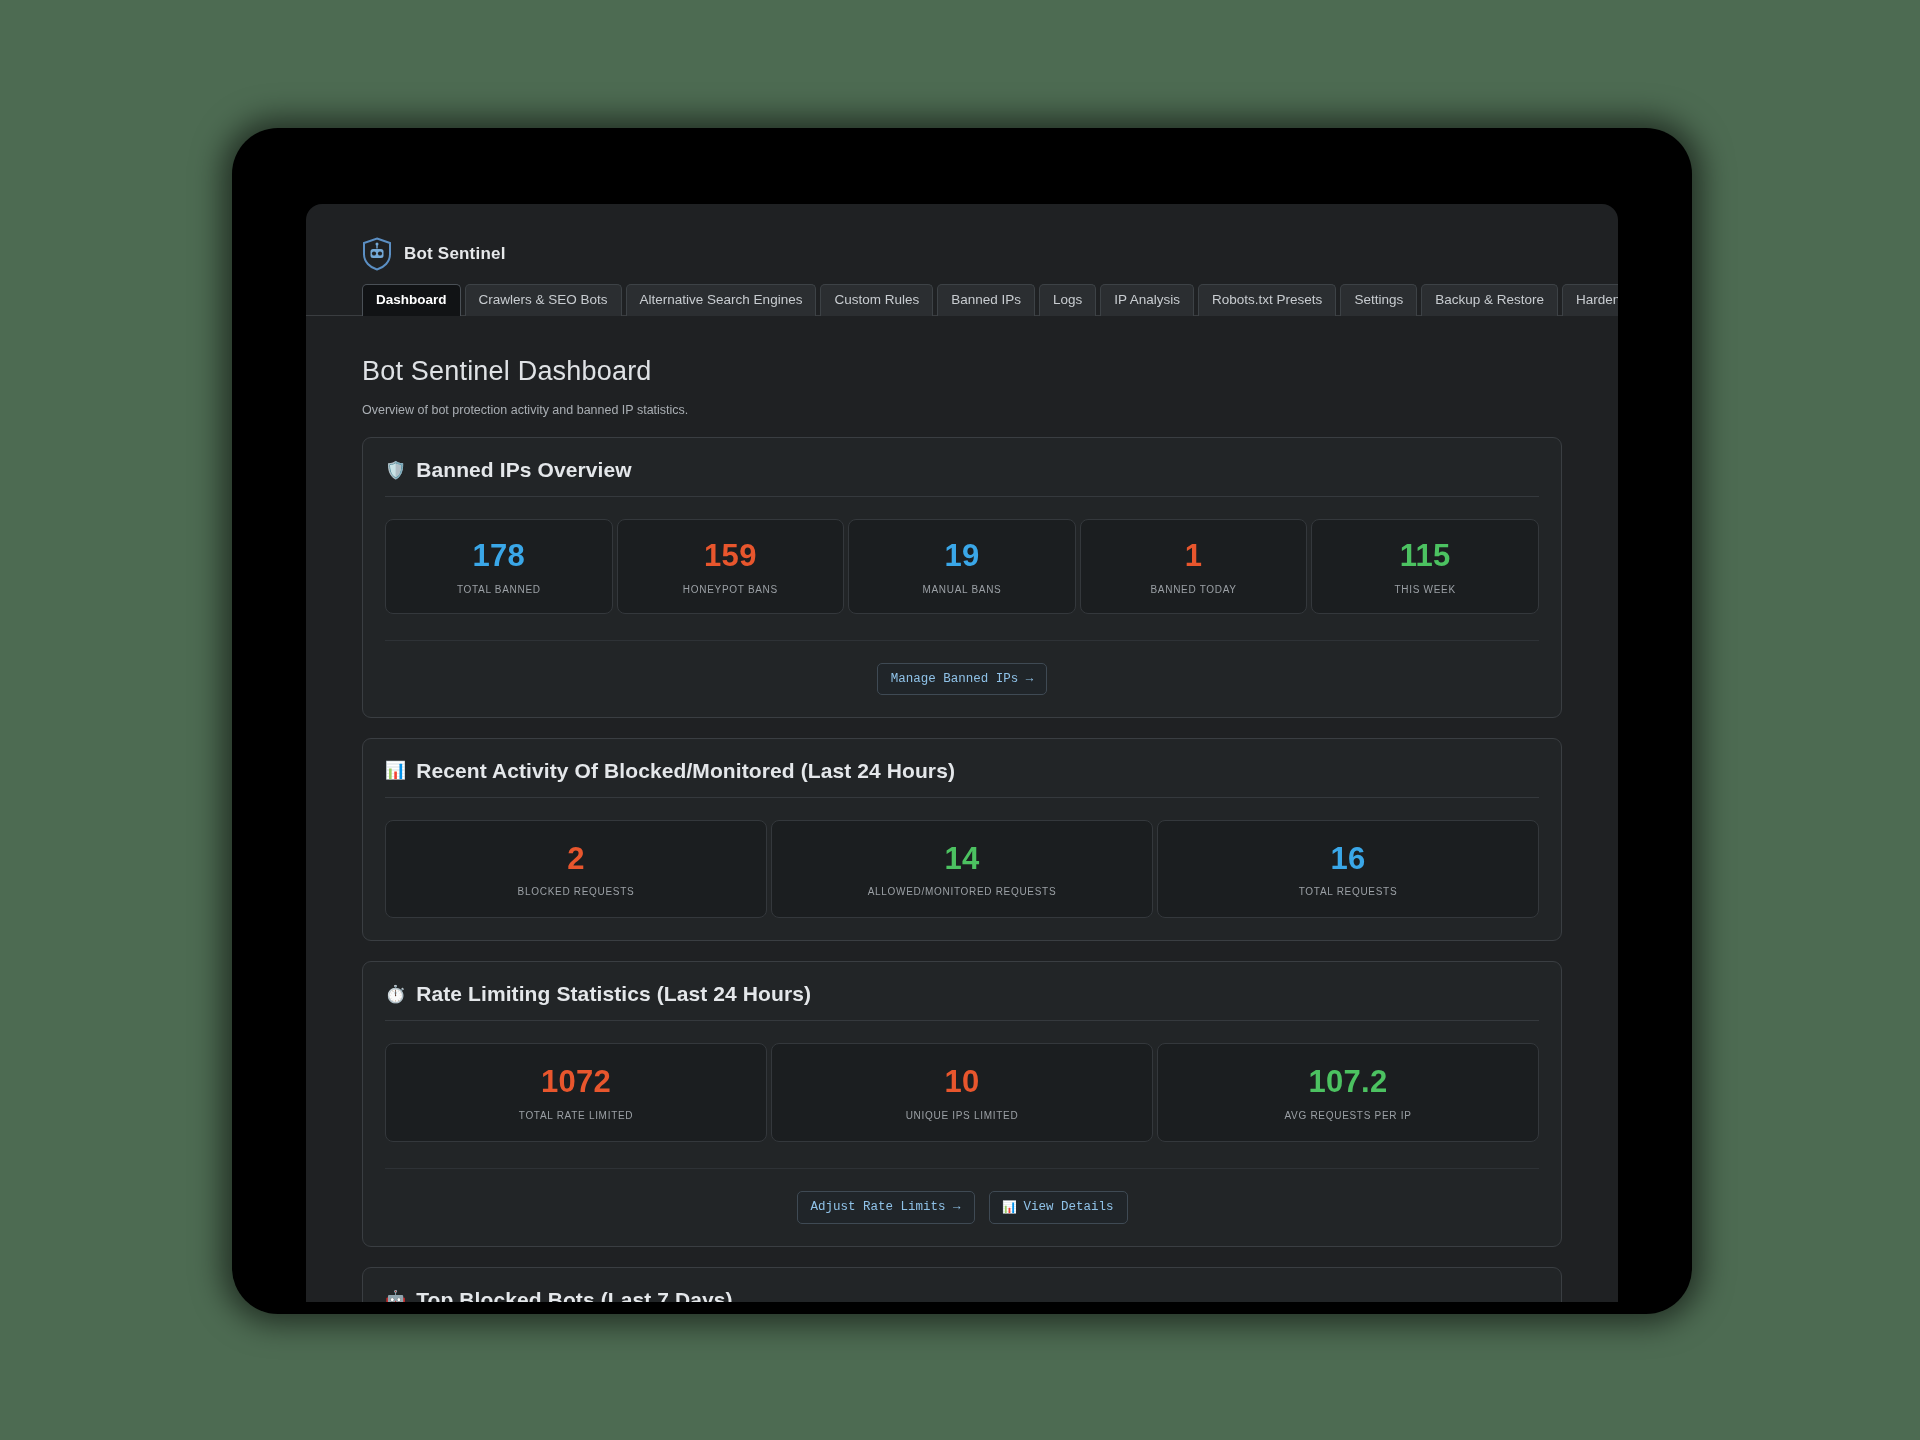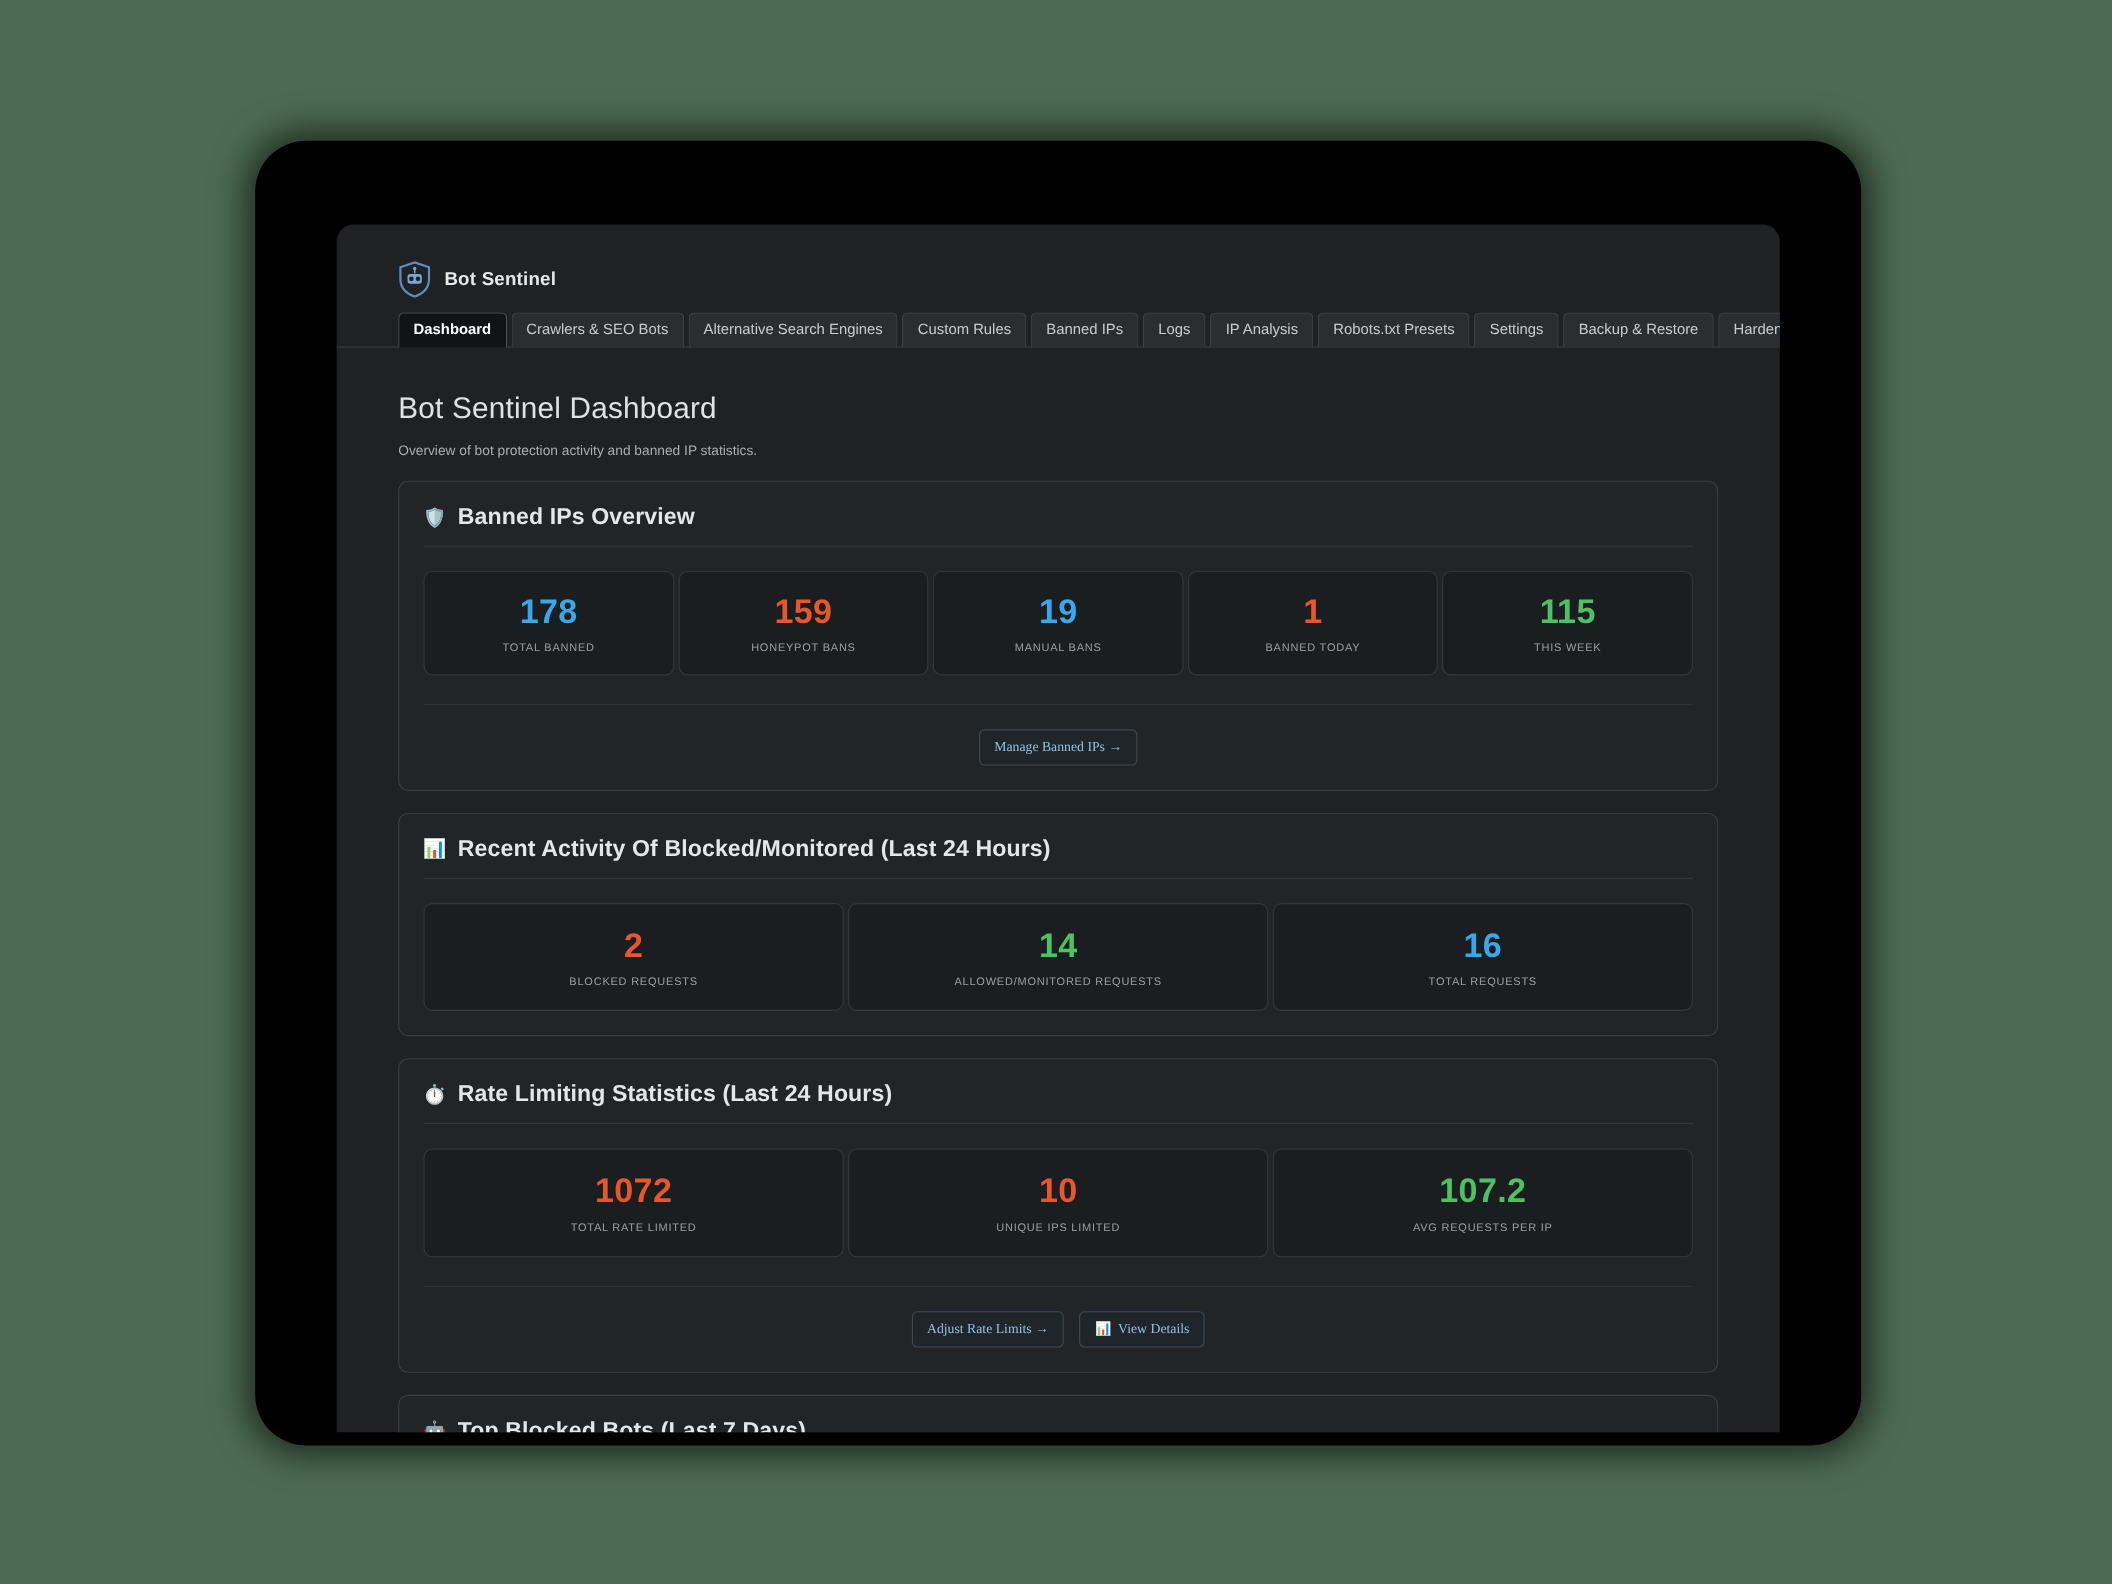--- a/index.html
+++ b/index.html
@@ -165,21 +165,21 @@
     border: 1px solid #3f4a54;
     color: #8fc2e8;
     border-radius: 5px;
     font-size: 12.5px;
     padding: 8px 13px;
     cursor: pointer;
     display: inline-flex;
     align-items: center;
     gap: 6px;
     white-space: nowrap;
-    font-family: Liberation Serif, serif;
+    font-family: Liberation Mono, monospace;
   }
   .btn .bicon { font-size: 12px; }
 </style>
 </head>
 <body>
 
 <div id="device-frame"></div>
 
 <div id="app-window">
 

